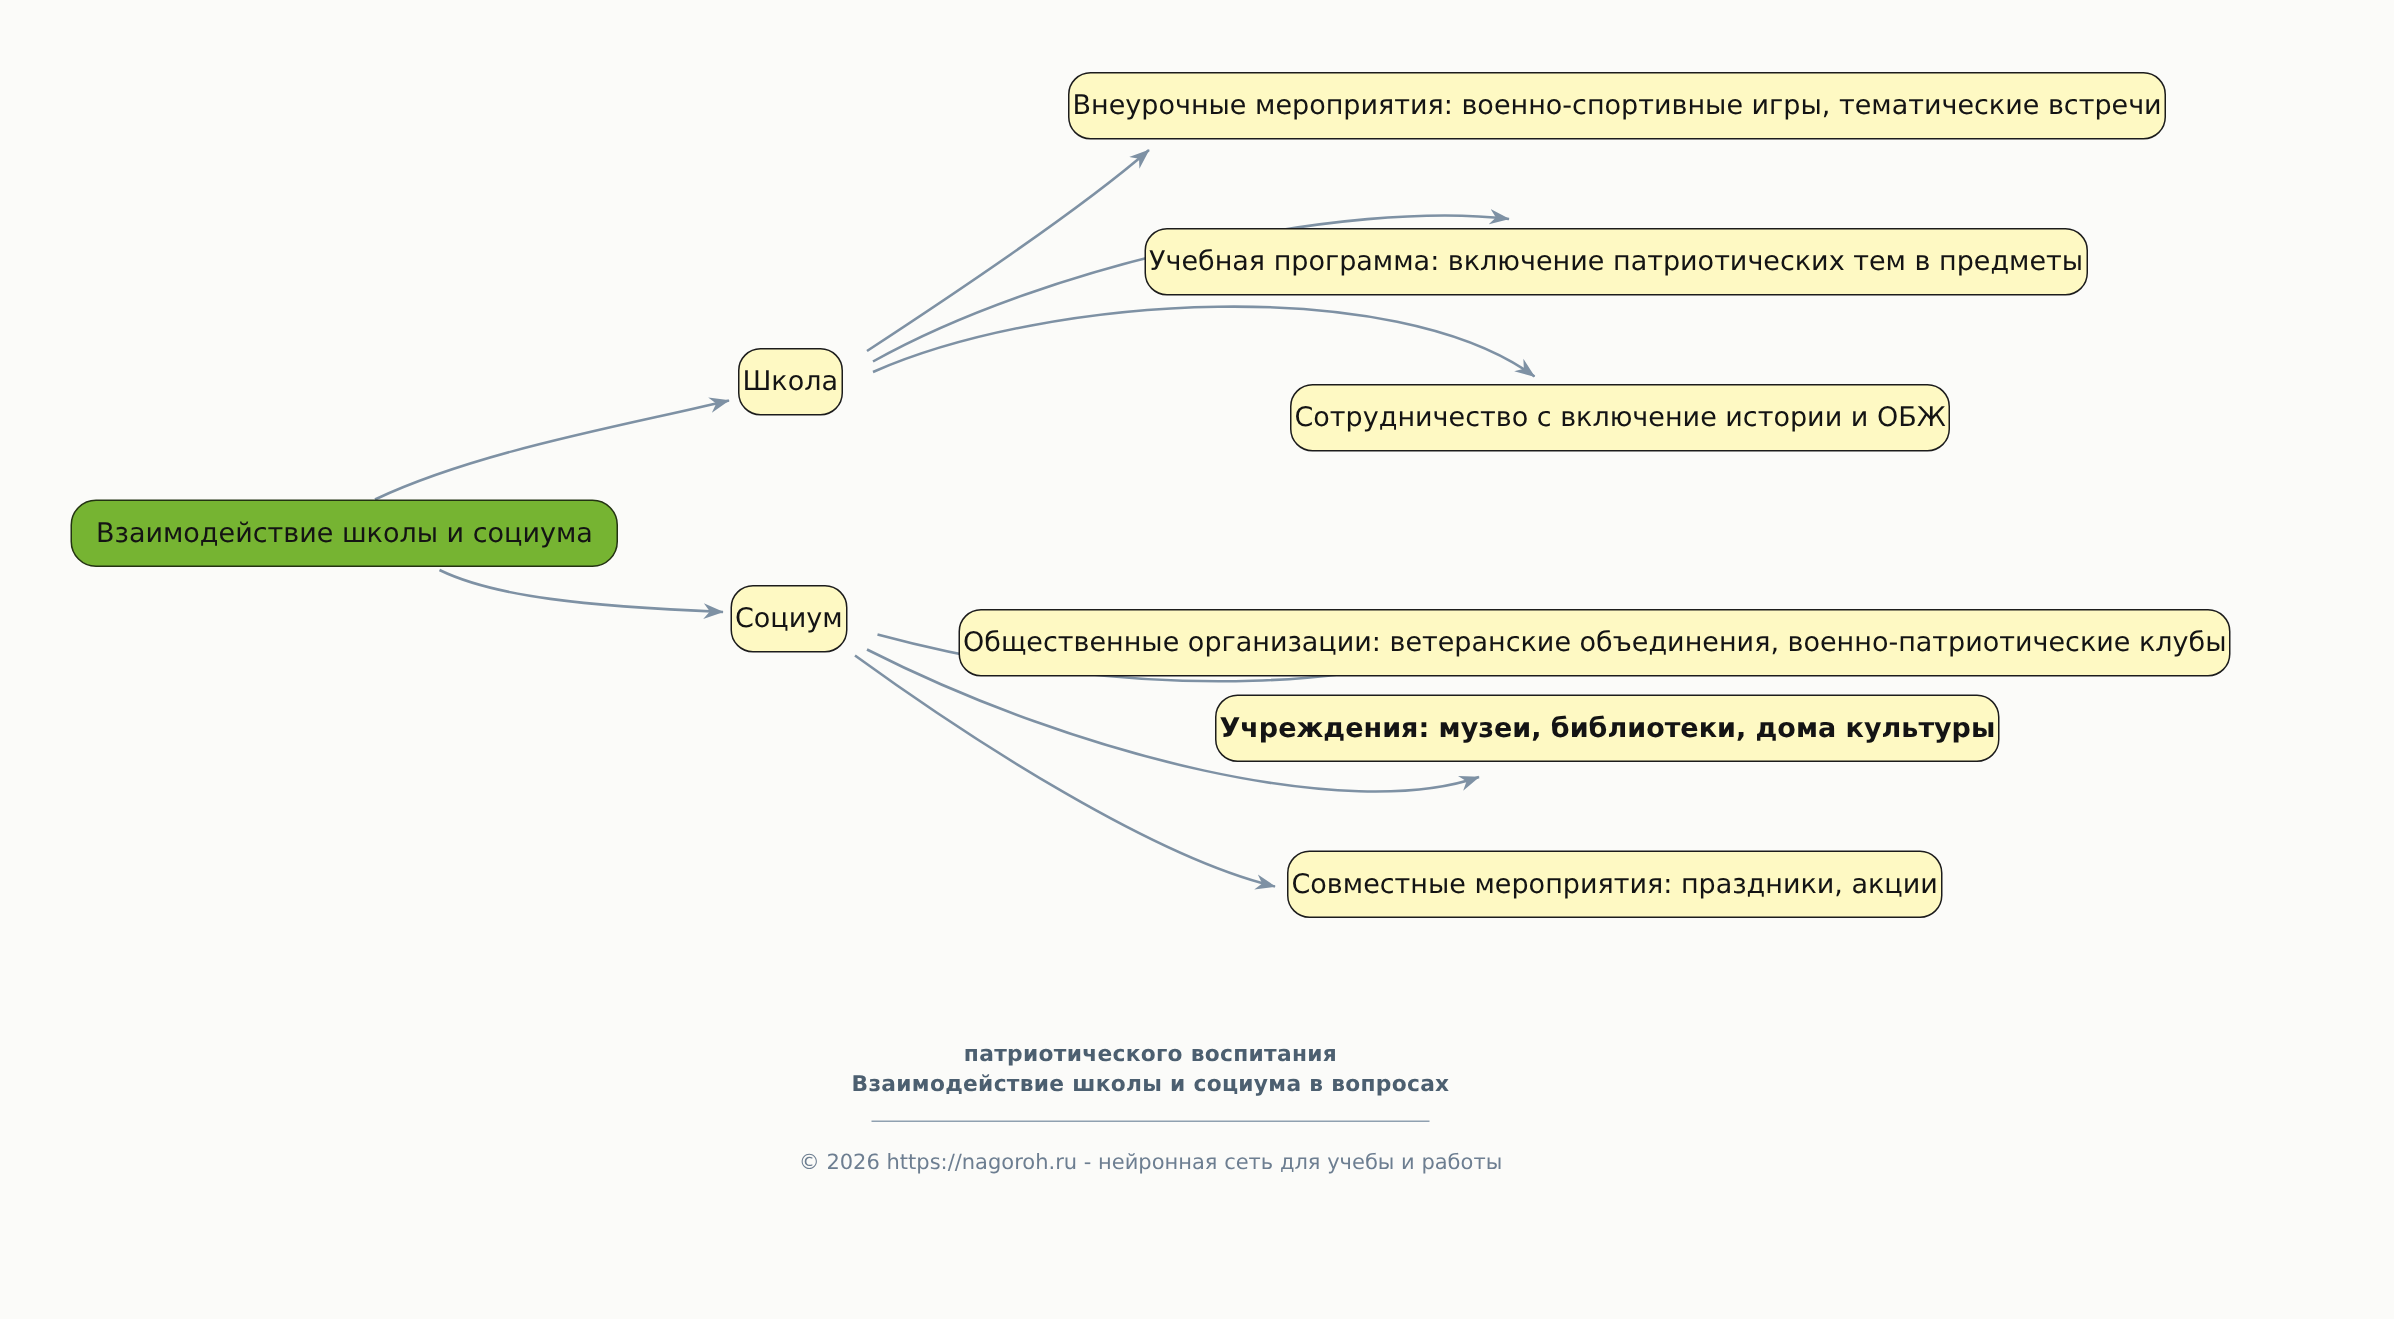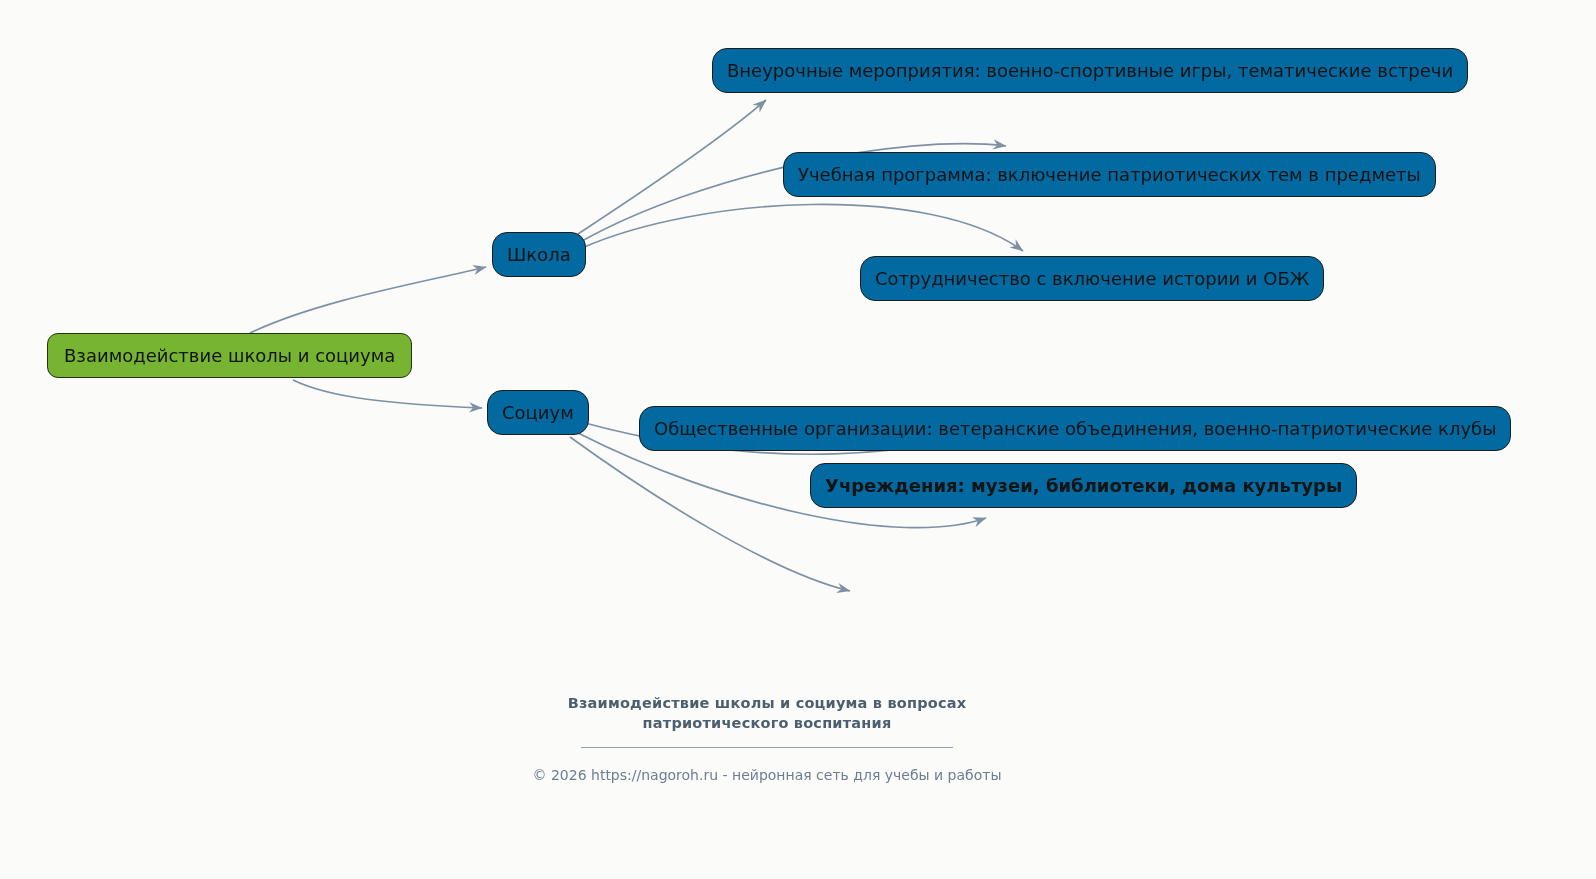--- a/index.html
+++ b/index.html
@@ -22,24 +22,24 @@
     width: 1596px;
     height: 879px;
   }
   .edges path.edge {
     fill: none;
     stroke: #7e91a4;
     stroke-width: 1.7;
   }
   .node {
     position: absolute;
-    background: #0369a1;
+    background: #fef9c3;
     border: 1.6px solid #1c1c1c;
     border-radius: 15px;
-    padding: 10px 14px;
+    padding: 10px 2px;
     font-size: 18px;
     line-height: 23px;
     color: #141414;
     white-space: nowrap;
     box-sizing: border-box;
   }
   .node.root {
     background: #76b432;
     border-color: #233312;
     border-radius: 17px;
@@ -86,39 +86,40 @@
     <path class="edge" marker-end="url(#arrow)" d="M 250,333 C 320,300 420,283 486,267"></path>
     <path class="edge" marker-end="url(#arrow)" d="M 293,380 C 330,398 390,404 482,408"></path>
     <path class="edge" marker-end="url(#arrow)" d="M 578,234 C 630,200 720,140 766,100"></path>
     <path class="edge" marker-end="url(#arrow)" d="M 582,241 C 700,175 900,133 1006,146"></path>
     <path class="edge" marker-end="url(#arrow)" d="M 582,248 C 700,196 930,183 1023,251"></path>
     <path class="edge" marker-end="url(#arrow)" d="M 585,423 C 760,470 930,462 1026,412"></path>
     <path class="edge" marker-end="url(#arrow)" d="M 578,433 C 720,505 900,548 986,518"></path>
     <path class="edge" marker-end="url(#arrow)" d="M 570,437 C 650,495 770,572 850,591"></path>
   </svg>
 
-  <div class="node root" style="left:47px; top:333px;border-radius:11px;">Взаимодействие школы и социума</div>
+  <div class="node root" style="left:47px; top:333px;">Взаимодействие школы и социума</div>
 
   <div class="node" style="left:492px; top:232px;">Школа</div>
 
   <div class="node" style="left:487px; top:390px;">Социум</div>
 
   <div class="node" style="left:712px; top:48px;">Внеурочные мероприятия: военно-спортивные игры, тематические встречи</div>
 
-  <div class="node" style="left:763px; top:152px;margin-left:20px;">Учебная программа: включение патриотических тем в предметы</div>
+  <div class="node" style="left:763px; top:152px;">Учебная программа: включение патриотических тем в предметы</div>
 
   <div class="node" style="left:860px; top:256px;">Сотрудничество с включение истории и ОБЖ</div>
 
   <div class="node" style="left:639px; top:360px;margin-top:46px;">Общественные организации: ветеранские объединения, военно-патриотические клубы</div>
 
   <div class="node" style="left:810px; top:463px;font-weight:bold;">Учреждения: музеи, библиотеки, дома культуры</div>
 
+  <div class="node" style="left:858px; top:567px;">Совместные мероприятия: праздники, акции</div>
 
   <div class="footer">
     <div class="footer-title">
+      <div>патриотического воспитания</div>
       <div>Взаимодействие школы и социума в вопросах</div>
-      <div>патриотического воспитания</div>
     </div>
     <div class="footer-divider"></div>
     <div class="footer-copyright">© 2026 https://nagoroh.ru - нейронная сеть для учебы и работы</div>
   </div>
 
 </div>
 
 </body></html>

